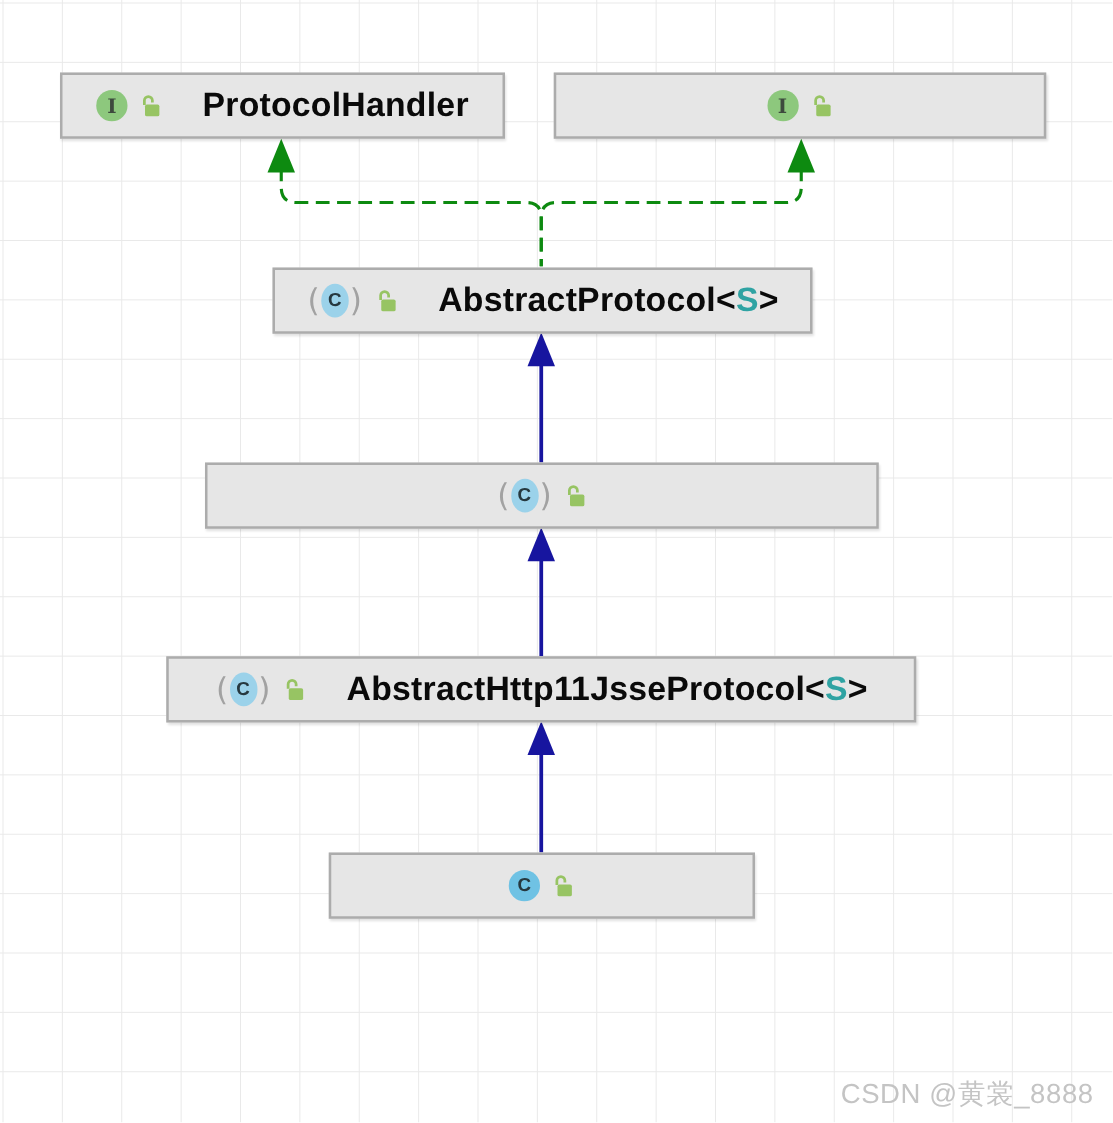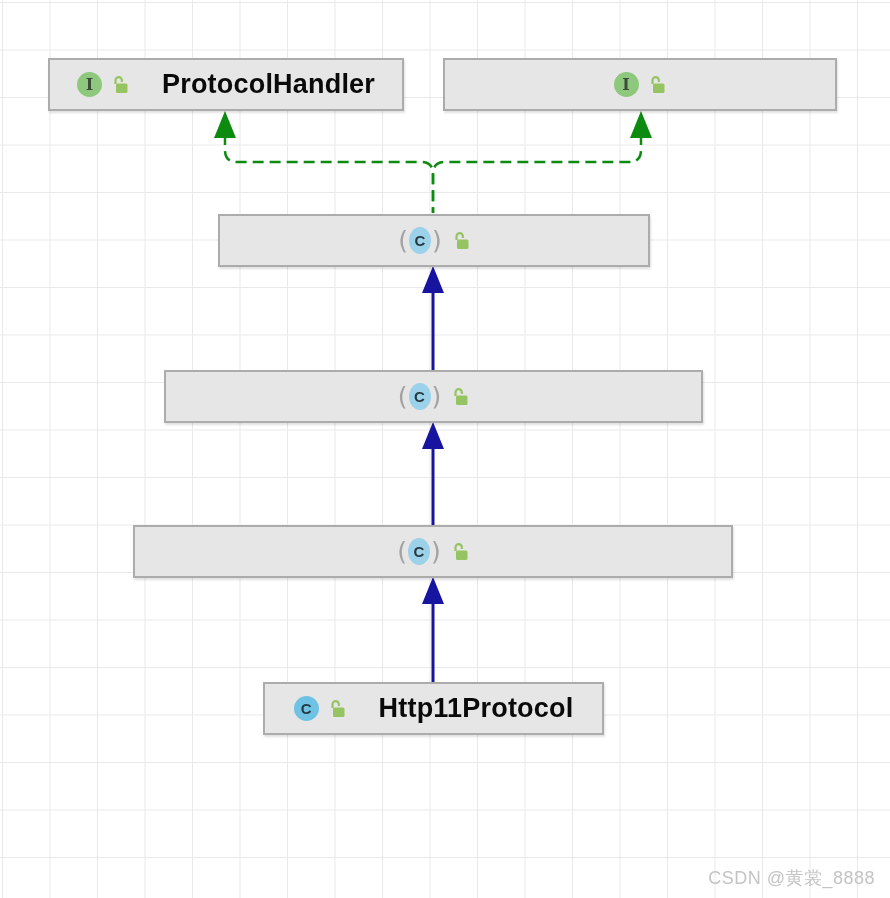--- a/index.html
+++ b/index.html
@@ -86,21 +86,21 @@
     font-size: 27px;
     font-weight: 700;
     color: #0a0a0a;
     letter-spacing: 0.2px;
   }
   .tparam { color: #2fa3a3; }
   .watermark {
     position: absolute;
     right: 15px;
     bottom: 8px;
-    font-size: 18px;
+    font-size: 22px;
     color: #c4c4c4;
     letter-spacing: 0.5px;
   }
 </style>
 </head>
 <body>
 
 <div class="canvas">
 
   <svg class="edges" viewBox="0 0 890 898" xmlns="http://www.w3.org/2000/svg">
@@ -143,20 +143,23 @@
   <div class="node abstract" style="left:218px; top:214px; width:432px;">
     <span class="badge-wrap">
       <span class="paren">(</span>
       <span class="badge class-badge">C</span>
       <span class="paren">)</span>
     </span>
     <svg class="lock" width="20" height="21" viewBox="0 0 20 21">
       <path d="M5.5 10 V6.4 A3.2 3.2 0 0 1 11.9 6.4 V8" fill="none" stroke-width="2.2" stroke="#97c463"></path>
       <rect x="6" y="9.5" width="11.5" height="9.5" rx="1.5" fill="#97c463"></rect>
     </svg>
+    <span class="title">
+      <span>AbstractProtocol</span><span>&lt;</span><span class="tparam">S</span><span>&gt;</span>
+    </span>
   </div>
 
   <div class="node abstract" style="left:164px; top:370px; width:539px;">
     <span class="badge-wrap">
       <span class="paren">(</span>
       <span class="badge class-badge">C</span>
       <span class="paren">)</span>
     </span>
     <svg class="lock" width="20" height="21" viewBox="0 0 20 21">
       <path d="M5.5 10 V6.4 A3.2 3.2 0 0 1 11.9 6.4 V8" fill="none" stroke-width="2.2" stroke="#97c463"></path>
@@ -167,27 +170,27 @@
   <div class="node abstract" style="left:133px; top:525px; width:600px;">
     <span class="badge-wrap">
       <span class="paren">(</span>
       <span class="badge class-badge">C</span>
       <span class="paren">)</span>
     </span>
     <svg class="lock" width="20" height="21" viewBox="0 0 20 21">
       <path d="M5.5 10 V6.4 A3.2 3.2 0 0 1 11.9 6.4 V8" fill="none" stroke-width="2.2" stroke="#97c463"></path>
       <rect x="6" y="9.5" width="11.5" height="9.5" rx="1.5" fill="#97c463"></rect>
     </svg>
+    <span class="title">
+      <span>AbstractHttp11JsseProtocol</span><span>&lt;</span><span class="tparam">S</span><span>&gt;</span>
+    </span>
   </div>
 
   <div class="node" style="left:263px; top:682px; width:341px;">
     <span class="badge class-badge">C</span>
     <svg class="lock" width="20" height="21" viewBox="0 0 20 21">
       <path d="M5.5 10 V6.4 A3.2 3.2 0 0 1 11.9 6.4 V8" fill="none" stroke-width="2.2" stroke="#97c463"></path>
       <rect x="6" y="9.5" width="11.5" height="9.5" rx="1.5" fill="#97c463"></rect>
     </svg>
-    <span class="title">
-      <span>Http11Protocol</span>
-    </span>
   </div>
 
   <div class="watermark">CSDN @黄裳_8888</div>
 </div>
 
 </body></html>

